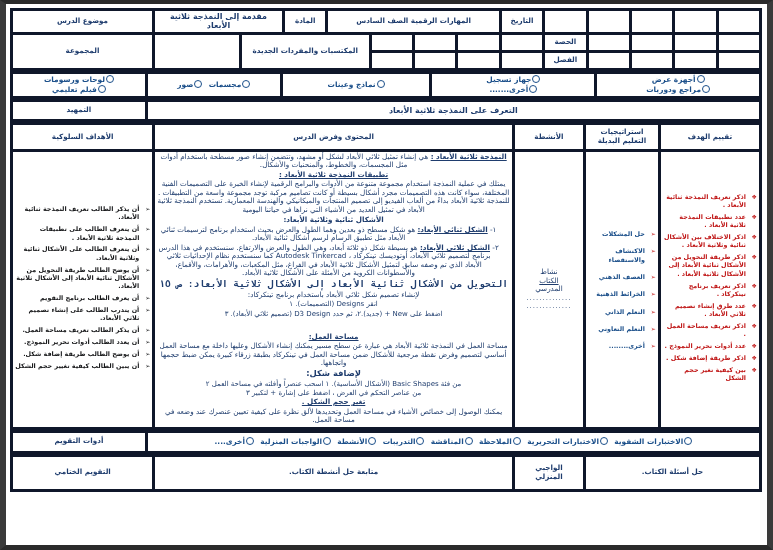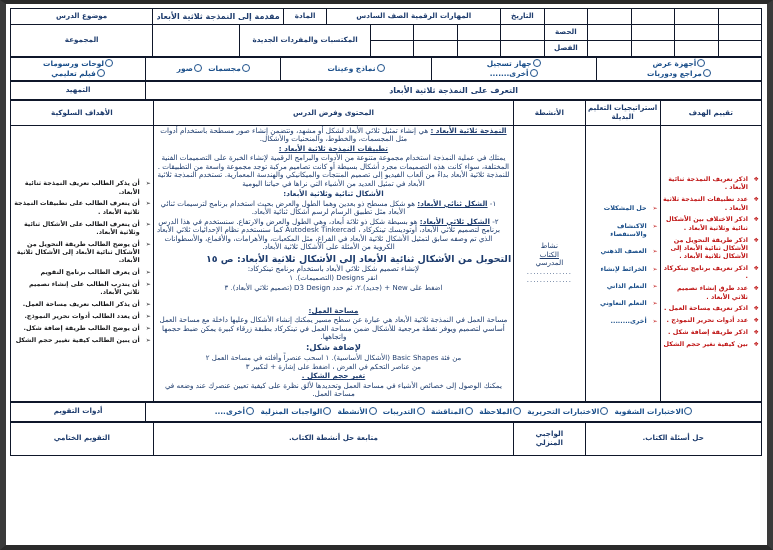--- a/index.html
+++ b/index.html
@@ -31,21 +31,21 @@
     background: #fff;
     padding: 4px 5px 4px 4px;
     box-sizing: border-box;
   }
   table.grid {
     width: 100%;
     border-collapse: collapse;
     table-layout: fixed;
   }
   table.grid td, table.grid th {
-    border: 1px solid #0f172a;
+    border: 3px solid #0f172a;
     padding: 1px 2px;
     vertical-align: middle;
     text-align: center;
     font-size: 7.2px;
     line-height: 1.18;
     color: #1f3d6e;
   }
   .lbl {
     color: #b01a1a;
     font-weight: bold;
@@ -92,23 +92,24 @@
     font-size: 6.1px;
     line-height: 1.25;
     color: #1f3d6e;
   }
   .content-cell p { margin: 0 0 1px 0; }
   .ttl { font-weight: bold; text-decoration: underline; }
   .ttl2 { font-weight: bold; }
   .big {
     font-size: 9.5px;
     font-weight: bold;
-    text-align: right;
+    text-align: center;
     margin: 3px 0 2px 0;
     color: #1f3d6e;
+    font-family: Liberation Mono, monospace;
   }
   .mid {
     font-size: 8.4px;
     font-weight: bold;
     text-align: center;
     margin: 3px 0 1px 0;
     color: #1f3d6e;
   }
   .ind { padding-right: 10px; display: block; }
   .ctr { }
@@ -307,21 +308,21 @@
           <li><span class="mk">❖</span><span>اذكر طريقة إضافة شكل .</span></li>
           <li><span class="mk">❖</span><span>بين كيفية تغير حجم الشكل</span></li>
         </ul>
       </td>
 
       <td class="strat-col" style="vertical-align:middle">
         <ul class="bul" style="padding-top:6px">
           <li style="margin-bottom:9px"><span class="mk">➢</span><span>حل المشكلات</span></li>
           <li style="margin-bottom:9px"><span class="mk">➢</span><span>الاكتشاف والاستقصاء</span></li>
           <li style="margin-bottom:9px"><span class="mk">➢</span><span>العصف الذهني</span></li>
-          <li style="margin-bottom:9px"><span class="mk">➢</span><span>الخرائط لإنشاء</span></li>
+          <li style="margin-bottom:9px"><span class="mk">➢</span><span>الخرائط الذهنية</span></li>
           <li style="margin-bottom:9px"><span class="mk">➢</span><span>التعلم الذاتي</span></li>
           <li style="margin-bottom:9px"><span class="mk">➢</span><span>التعلم التعاوني</span></li>
           <li><span class="mk">➢</span><span>أخرى........</span></li>
         </ul>
       </td>
 
       <td class="act-col">
         <div>نشاط</div>
         <div style="text-decoration:underline">الكتاب</div>
         <div>المدرسي</div>
@@ -345,21 +346,21 @@
         <p class="ind">
           <span>٢-</span>
           <span class="ttl">الشكل ثلاثي الأبعاد:</span>
           <span>هو بسيطة شكل ذو ثلاثة أبعاد، وهي الطول والعرض والارتفاع. سنستخدم في هذا الدرس برنامج لتصميم ثلاثي الأبعاد، أوتوديسك تينكركاد ، Autodesk Tinkercad كما سنستخدم نظام الإحداثيات ثلاثي الأبعاد الذي تم وصفه سابق لتمثيل الأشكال ثلاثية الأبعاد في الفراغ، مثل المكعبات، والأهرامات، والأقماع، والأسطوانات الكروية من الأمثلة على الأشكال ثلاثية الأبعاد.</span>
         </p>
         <p class="big">التحويل من الأشكال ثنائية الأبعاد إلى الأشكال ثلاثية الأبعاد: ص ١٥</p>
         <p class="ctr">لإنشاء تصميم شكل ثلاثي الأبعاد باستخدام برنامج تينكركاد:</p>
         <p class="ctr" style="font-size:7px">انقر Designs (التصميمات). ١</p>
         <p class="ctr" style="font-size:7px">اضغط على New + (جديد).٢، ثم حدد D3 Design (تصميم ثلاثي الأبعاد). ٣</p>
         <p class="ttl" style="margin-top:15px">مساحة العمل:</p>
-        <p>مساحة العمل في النمذجة ثلاثية الأبعاد هي عبارة عن سطح مسير يمكنك إنشاء الأشكال وعليها داخلة مع مساحة العمل أساسي لتصميم ويوفر نقطة مرجعية للأشكال ضمن مساحة العمل في تينكركاد بطبقة زرقاء كبيرة يمكن ضبط حجمها واتجاهها.</p>
+        <p>مساحة العمل في النمذجة ثلاثية الأبعاد هي عبارة عن سطح مسير يمكنك إنشاء الأشكال وعليها داخلة مع مساحة العمل أساسي لتصميم وفرض نقطة مرجعية للأشكال ضمن مساحة العمل في تينكركاد بطبقة زرقاء كبيرة يمكن ضبط حجمها واتجاهها.</p>
         <p class="mid">لإضافة شكل:</p>
         <p class="ctr" style="font-size:7px">من فئة Basic Shapes (الأشكال الأساسية). ١ اسحب عنصراً وأفلته في مساحة العمل ٢</p>
         <p class="ctr" style="font-size:7px">من عناصر التحكم في العرض ، اضغط على إشارة + لتكبير ٣</p>
         <p class="ttl" style="margin-top:1px">تغير حجم الشكل .</p>
         <p>يمكنك الوصول إلى خصائص الأشياء في مساحة العمل وتحديدها لألق نظرة على كيفية تعيين عنصرك عند وضعه في مساحة العمل.</p>
       </td>
 
       <td class="obj-col col-top">
         <ul class="bul">
           <li><span class="mk">➢</span><span>أن يذكر الطالب تعريف النمذجة ثنائية الأبعاد.</span></li>

